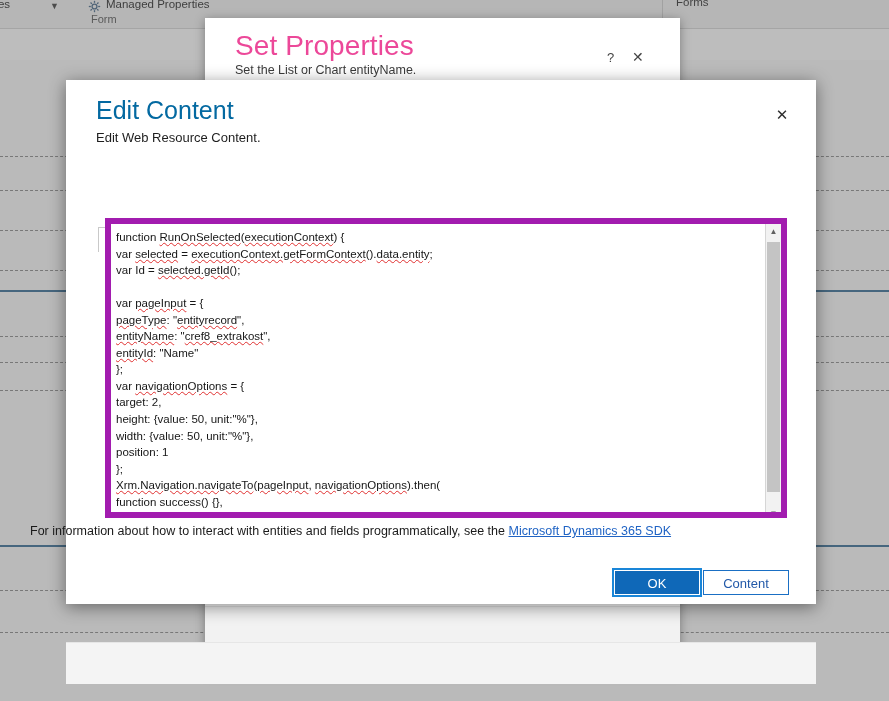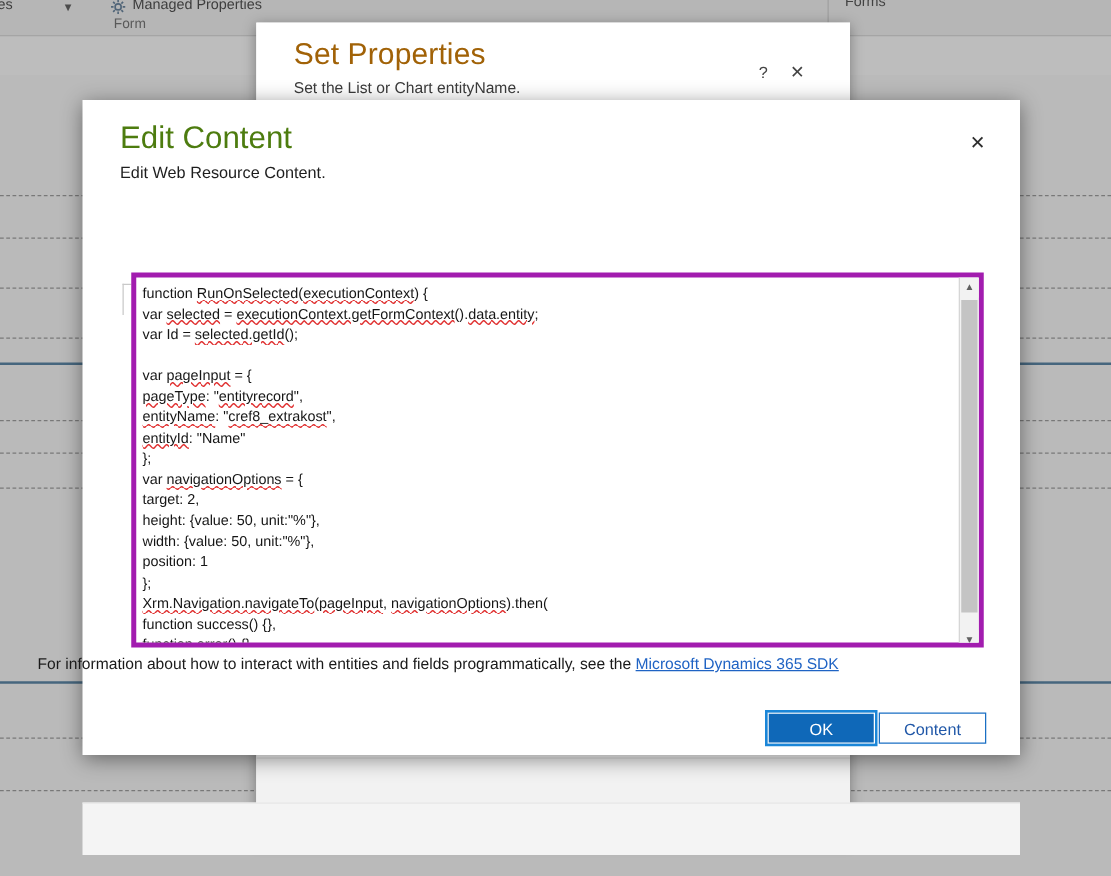--- a/index.html
+++ b/index.html
@@ -144,22 +144,22 @@
   .sp-header {
     position: absolute;
     left: 0; top: 0;
     width: 475px;
     height: 66px;
     background: #ffffff;
   }
   .sp-title {
     position: absolute;
     left: 30px; top: 12px;
-    font-size: 24px;
-    color: #a16207;
+    font-size: 28px;
+    color: #ec4899;
     font-weight: 400;
     letter-spacing: 0.1px;
     white-space: nowrap;
   }
   .sp-sub {
     position: absolute;
     left: 30px; top: 45px;
     font-size: 12.5px;
     color: #3b3b3b;
     white-space: nowrap;
@@ -247,21 +247,21 @@
     width: 750px;
     height: 524px;
     background: #ffffff;
     box-shadow: 0 3px 16px rgba(0,0,0,0.45);
     box-sizing: border-box;
   }
   .ec-title {
     position: absolute;
     left: 30px; top: 16px;
     font-size: 25px;
-    color: #4d7c0f;
+    color: #0369a1;
     font-weight: 400;
     white-space: nowrap;
   }
   .ec-sub {
     position: absolute;
     left: 30px; top: 50px;
     font-size: 13px;
     color: #1e1e1e;
     white-space: nowrap;
   }
@@ -298,21 +298,21 @@
     box-sizing: border-box;
     cursor: pointer;
     white-space: nowrap;
   }
 
   .ec-codebox {
     position: absolute;
     left: 105px; top: 218px;
     width: 682px;
     height: 300px;
-    border: 4px solid #a21caf;
+    border: 6px solid #a21caf;
     background: #ffffff;
     box-sizing: border-box;
     overflow: hidden;
   }
   .ec-code {
     position: absolute;
     left: 5px; top: 5px;
     width: 640px;
     font-size: 11.5px;
     line-height: 16.55px;

